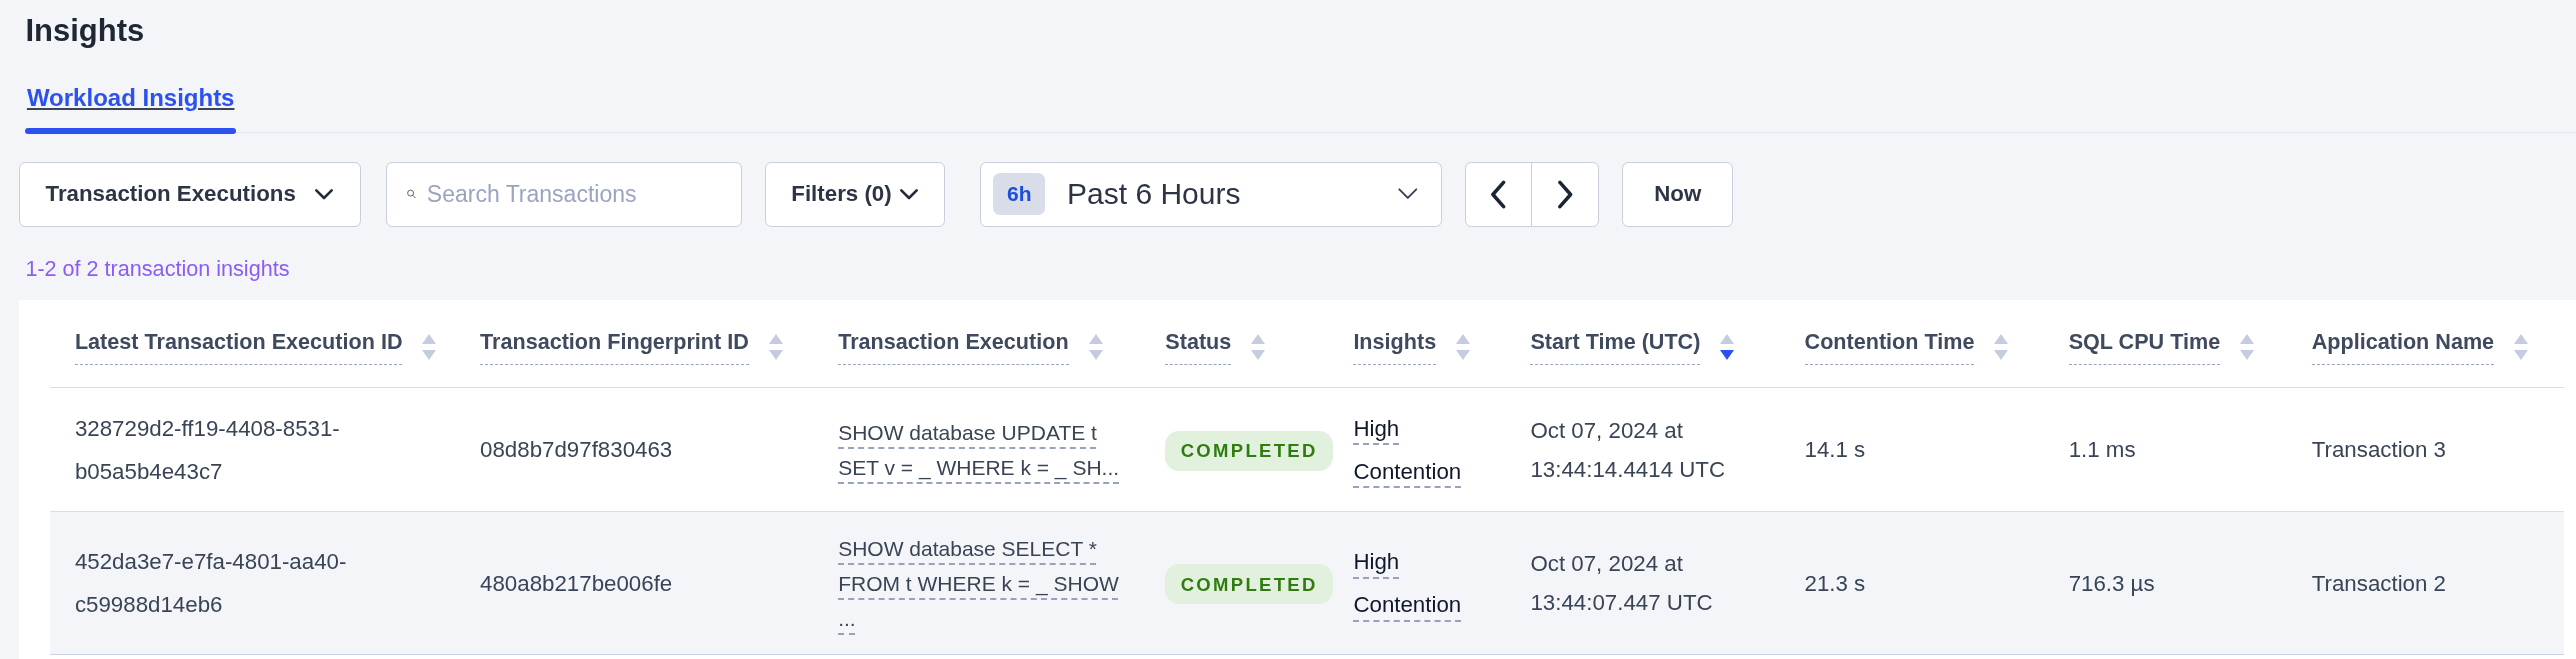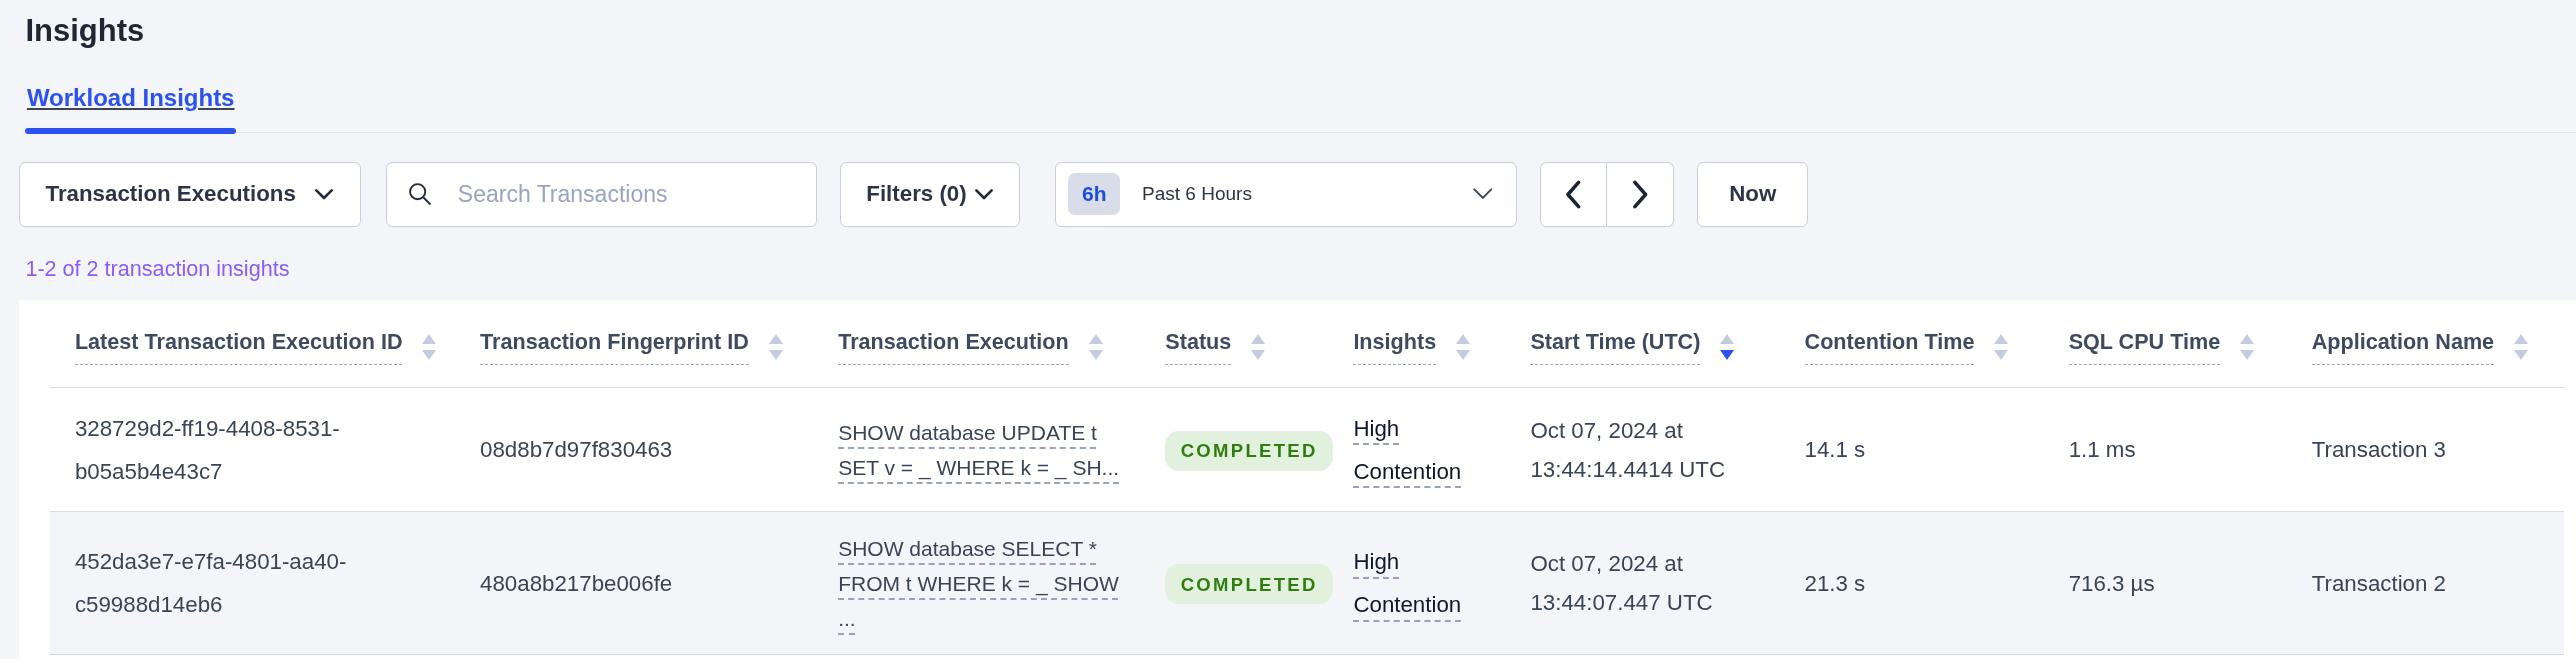--- a/index.html
+++ b/index.html
@@ -36,33 +36,33 @@
     display:flex; align-items:center;
     margin:28.5px 0 0 18.5px;
   }
   .ctrl {
     height:65px; background:#fff;
     border:1.5px solid #c9cedd; border-radius:6.2px;
     display:flex; align-items:center;
     font-size:22.3px; color:#2c3445;
   }
   .btn-dropdown { padding:0 26px; font-weight:700; gap:18.5px; cursor:pointer; }
-  .search-box { width:431px; margin-left:25px; padding:0 18.5px; gap:24px; }
+  .search-box { width:356px; margin-left:25px; padding:0 18.5px; gap:10px; }
   .search-box input {
     border:none; outline:none; flex:1; font-family:inherit;
     font-size:23px; color:#3b4557; background:transparent;
   }
   .search-box input::placeholder { color:#9aa4bf; }
   .btn-filters { margin-left:23px; padding:0 25px; font-weight:700; gap:7px; cursor:pointer; }
   .time-select { width:462px; margin-left:35px; padding:0 21.6px 0 12.3px; cursor:pointer; }
   .time-badge {
     background:#d9dde9; color:#1d4ed8; font-weight:700;
     font-size:21px; border-radius:7px; padding:9.2px 14px;
   }
-  .time-label { margin-left:21.6px; font-size:19px; color:#2c3445; }
+  .time-label { margin-left:21.6px; font-size:30px; color:#2c3445; }
   .time-caret { margin-left:auto; }
   .pager { display:flex; margin-left:23px; }
   .pager .pg {
     width:68px; height:65px; background:#fff; border:1.5px solid #c9cedd;
     display:flex; align-items:center; justify-content:center; cursor:pointer;
   }
   .pg-prev { border-radius:6.2px 0 0 6.2px; }
   .pg-next { border-radius:0 6.2px 6.2px 0; margin-left:-1.5px; }
   .btn-now { margin-left:23px; padding:0 31px; font-weight:600; cursor:pointer; }
   .summary { margin:29px 0 0 25.4px; font-size:21.6px; color:#8b5cf6; }

